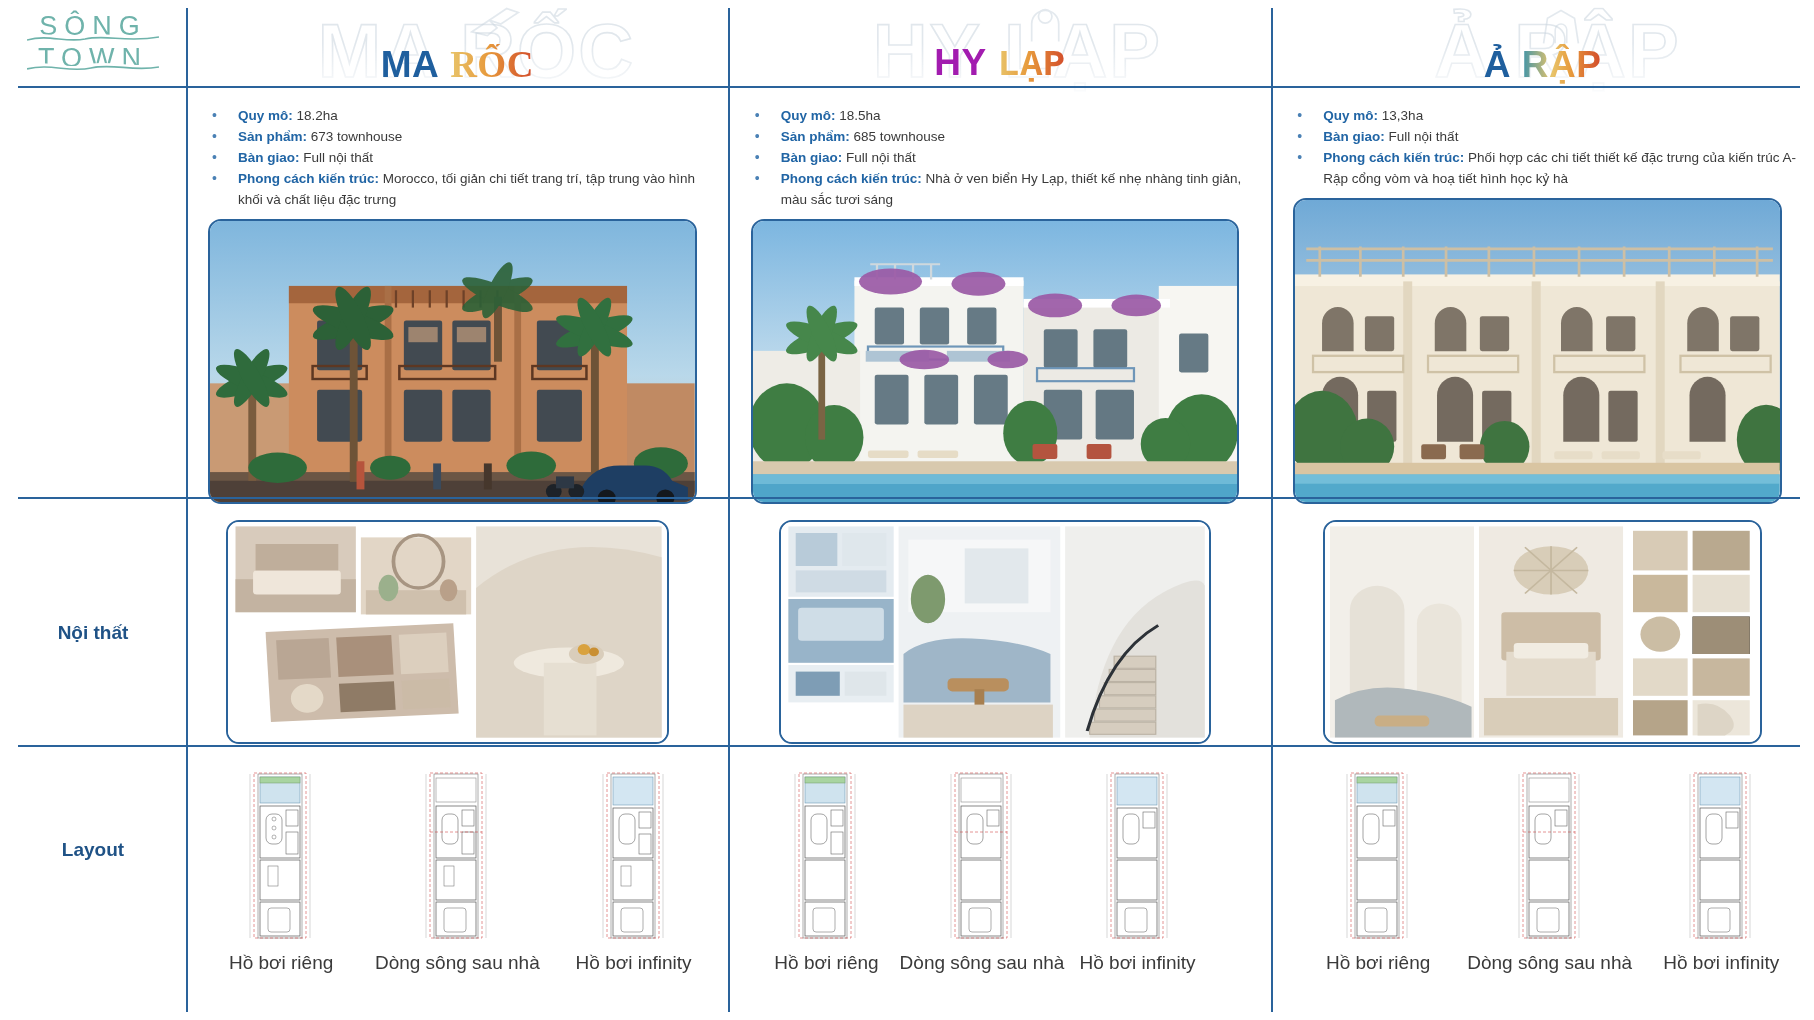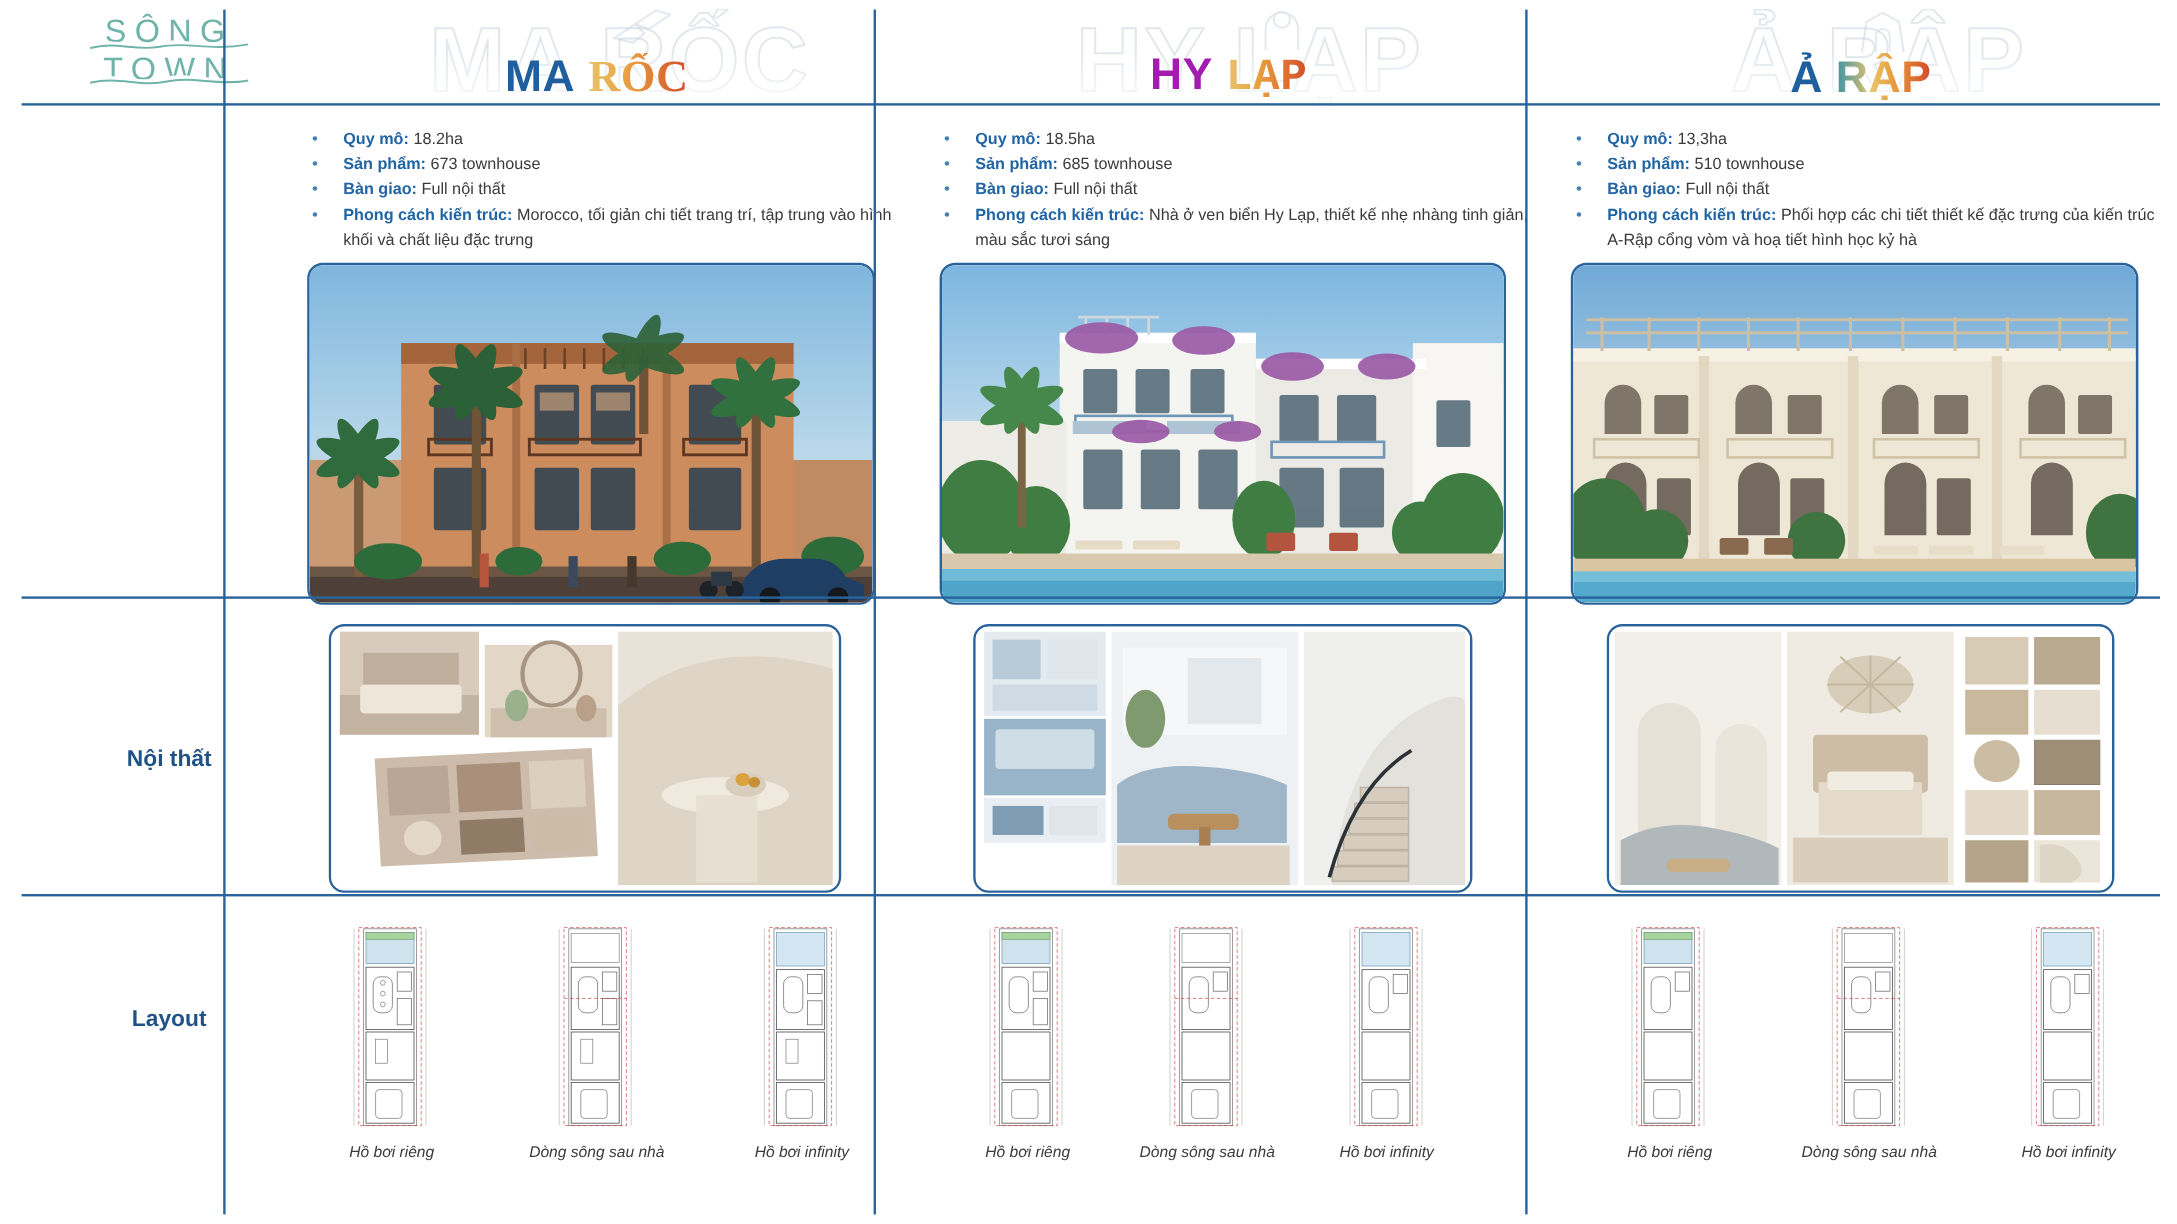--- a/index.html
+++ b/index.html
@@ -12,21 +12,20 @@
   }
 
   .sheet { position: relative; width: 1814px; height: 1020px; background:#fff; }
 
   
   .grid {
     position: absolute; inset: 0;
     display: grid;
     grid-template-columns: 186px 1fr 1fr 1fr;
     grid-template-rows: 98px 410px 250px 262px;
-    padding-left: 48px;
   }
 
   
   .vline { position: absolute; width: 2px; background: #2a639b; }
   .vline.v1 { left: 186px; top: 8px;  height: 1004px; }
   .vline.v2 { left: 728px; top: 8px;  height: 1004px; }
   .vline.v3 { left: 1271px; top: 8px; height: 1004px; }
 
   
   .hline { position: absolute; height: 2px; background: #2a639b; left: 18px; right: 14px; }
@@ -158,25 +157,24 @@
   .plans { flex:1; display:flex; justify-content: space-around; align-items: flex-start; gap:6px; }
   .plan-wrap { display:flex; flex-direction:column; align-items:center; width: 33%; }
   .plan {
     width: 78px; height: 168px;
     background: #fff;
     position: relative;
   }
   .plan svg { display:block; }
   .plan-cap {
     margin-top: 12px;
-    font-size: 13px;
+    font-size: 19px;
     color: #3a3a3a;
     white-space: nowrap;
     text-align:center;
-    font-style:italic;
   }
 </style>
 </head>
 <body>
 
 <div class="sheet">
 
   <div class="grid">
 
     <div class="logo-cell">
@@ -428,21 +426,20 @@
             <rect x="248" y="206" width="22" height="14" rx="2"></rect>
             <rect x="296" y="206" width="22" height="14" rx="2"></rect>
           </g>
         </svg>
       </div>
     </div>
 
     <div class="infocell" style="grid-column:4; grid-row:2;">
       <ul class="bullets">
         <li><b>Quy mô:</b><span> 13,3ha</span></li>
-        <li><b>Sản phẩm:</b><span> 510 townhouse</span></li>
         <li><b>Bàn giao:</b><span> Full nội thất</span></li>
         <li><b>Phong cách kiến trúc:</b><span> Phối hợp các chi tiết thiết kế đặc trưng của kiến trúc A-Rập cổng vòm và hoạ tiết hình học kỷ hà</span></li>
       </ul>
       <div class="photo-frame">
         <div class="sky ara-sky"></div>
         <svg viewBox="0 0 430 260" preserveAspectRatio="none" style="position:absolute;inset:0;width:100%;height:100%">
           <rect x="0" y="70" width="430" height="170" fill="#efe7d6"></rect>
           <rect x="0" y="64" width="430" height="10" fill="#f7f1e3"></rect>
 
           <g stroke="#cdbfa4" stroke-width="2.4">

